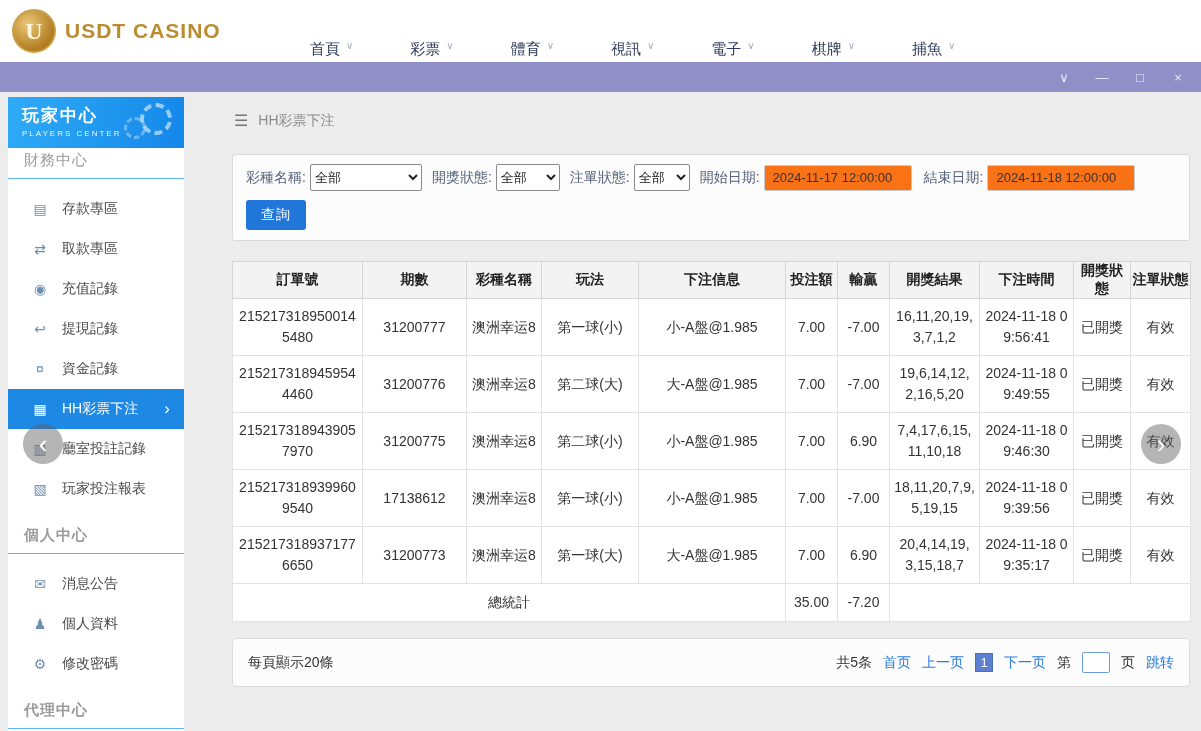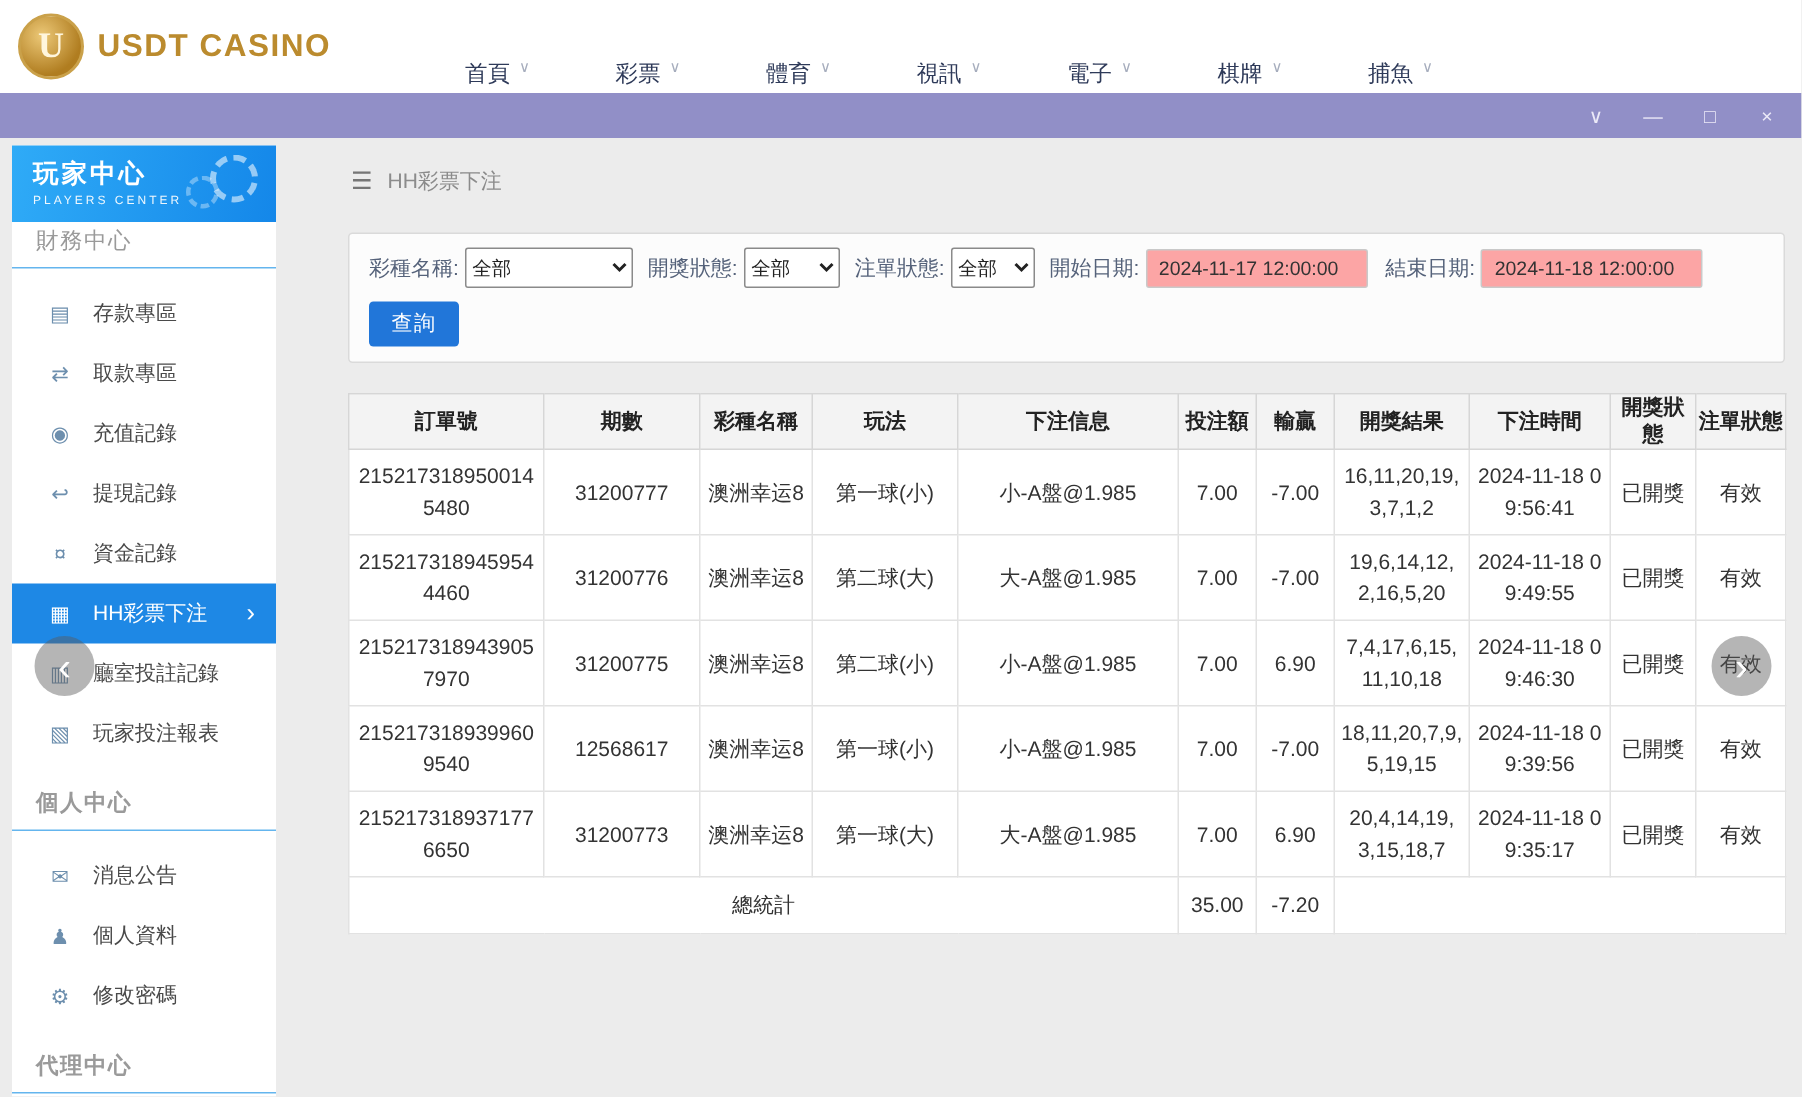--- a/index.html
+++ b/index.html
@@ -72,21 +72,21 @@
   .breadcrumb .menu-ic { font-size:16px; color:#767676; cursor:pointer; }
 
   .filter-panel {
     margin-top:24px; background:#fcfcfc; border:1px solid #dadada; border-radius:3px;
     padding:9px 13px 10px;
   }
   .filter-row { display:flex; align-items:center; font-size:14px; color:#55627a; white-space:nowrap; }
   .filter-row label { margin-right:4px; }
   select.f { height:27px; border:1px solid #8a8a8a; border-radius:2px; background:#fff; font-size:13px; color:#222; margin-right:10px; }
   .w110 { width:112px; } .w64 { width:64px; } .w56 { width:56px; }
-  input.date { height:26px; border:1px solid #c9c9c9; border-radius:2px; padding:0 8px; font-size:13px; width:148px; color:#333; margin-right:12px; background:#fca5a5; }
+  input.date { height:26px; border:1px solid #c9c9c9; border-radius:2px; padding:0 8px; font-size:13px; width:148px; color:#333; margin-right:12px; background:#f97316; }
   .btn-search {
     margin-top:9px; background:#2176d9; color:#fff; border:none; border-radius:3px;
     padding:6px 15px; font-size:14px; cursor:pointer; letter-spacing:1px;
   }
 
   table.bets {
     margin-top:20px; width:958px; border-collapse:collapse; background:#fff;
     table-layout:fixed; font-size:14px; color:#333; border:1px solid #c9c9c9;
   }
   .bets th {
@@ -329,21 +329,21 @@
         <td>小-A盤@1.985</td>
         <td>7.00</td>
         <td>6.90</td>
         <td>7,4,17,6,15,11,10,18</td>
         <td>2024-11-18 09:46:30</td>
         <td>已開獎</td>
         <td>有效</td>
       </tr>
       <tr class="data-row">
         <td>2152173189399609540</td>
-        <td>12568617</td>
+        <td>17138612</td>
         <td>澳洲幸运8</td>
         <td>第一球(小)</td>
         <td>小-A盤@1.985</td>
         <td>7.00</td>
         <td>-7.00</td>
         <td>18,11,20,7,9,5,19,15</td>
         <td>2024-11-18 09:39:56</td>
         <td>已開獎</td>
         <td>有效</td>
       </tr>
@@ -362,20 +362,34 @@
       </tr>
       <tr class="sum-row">
         <td colspan="5">總統計</td>
         <td>35.00</td>
         <td>-7.20</td>
         <td colspan="4"></td>
       </tr>
     </tbody>
   </table>
 
+  <div class="pager">
+    <div>每頁顯示20條</div>
+    <div class="pager-right">
+      <span>共5条</span>
+      <span class="plink">首页</span>
+      <span class="plink">上一页</span>
+      <span class="pcur">1</span>
+      <span class="plink">下一页</span>
+      <span>第</span>
+      <input class="pinput" type="text" style="">
+      <span>页</span>
+      <span class="plink">跳转</span>
+    </div>
+  </div>
 </div>
 
 <div class="car-arrow car-left">
   <span>‹</span>
 </div>
 <div class="car-arrow car-right">
   <span>›</span>
 </div>
 
 </body></html>

